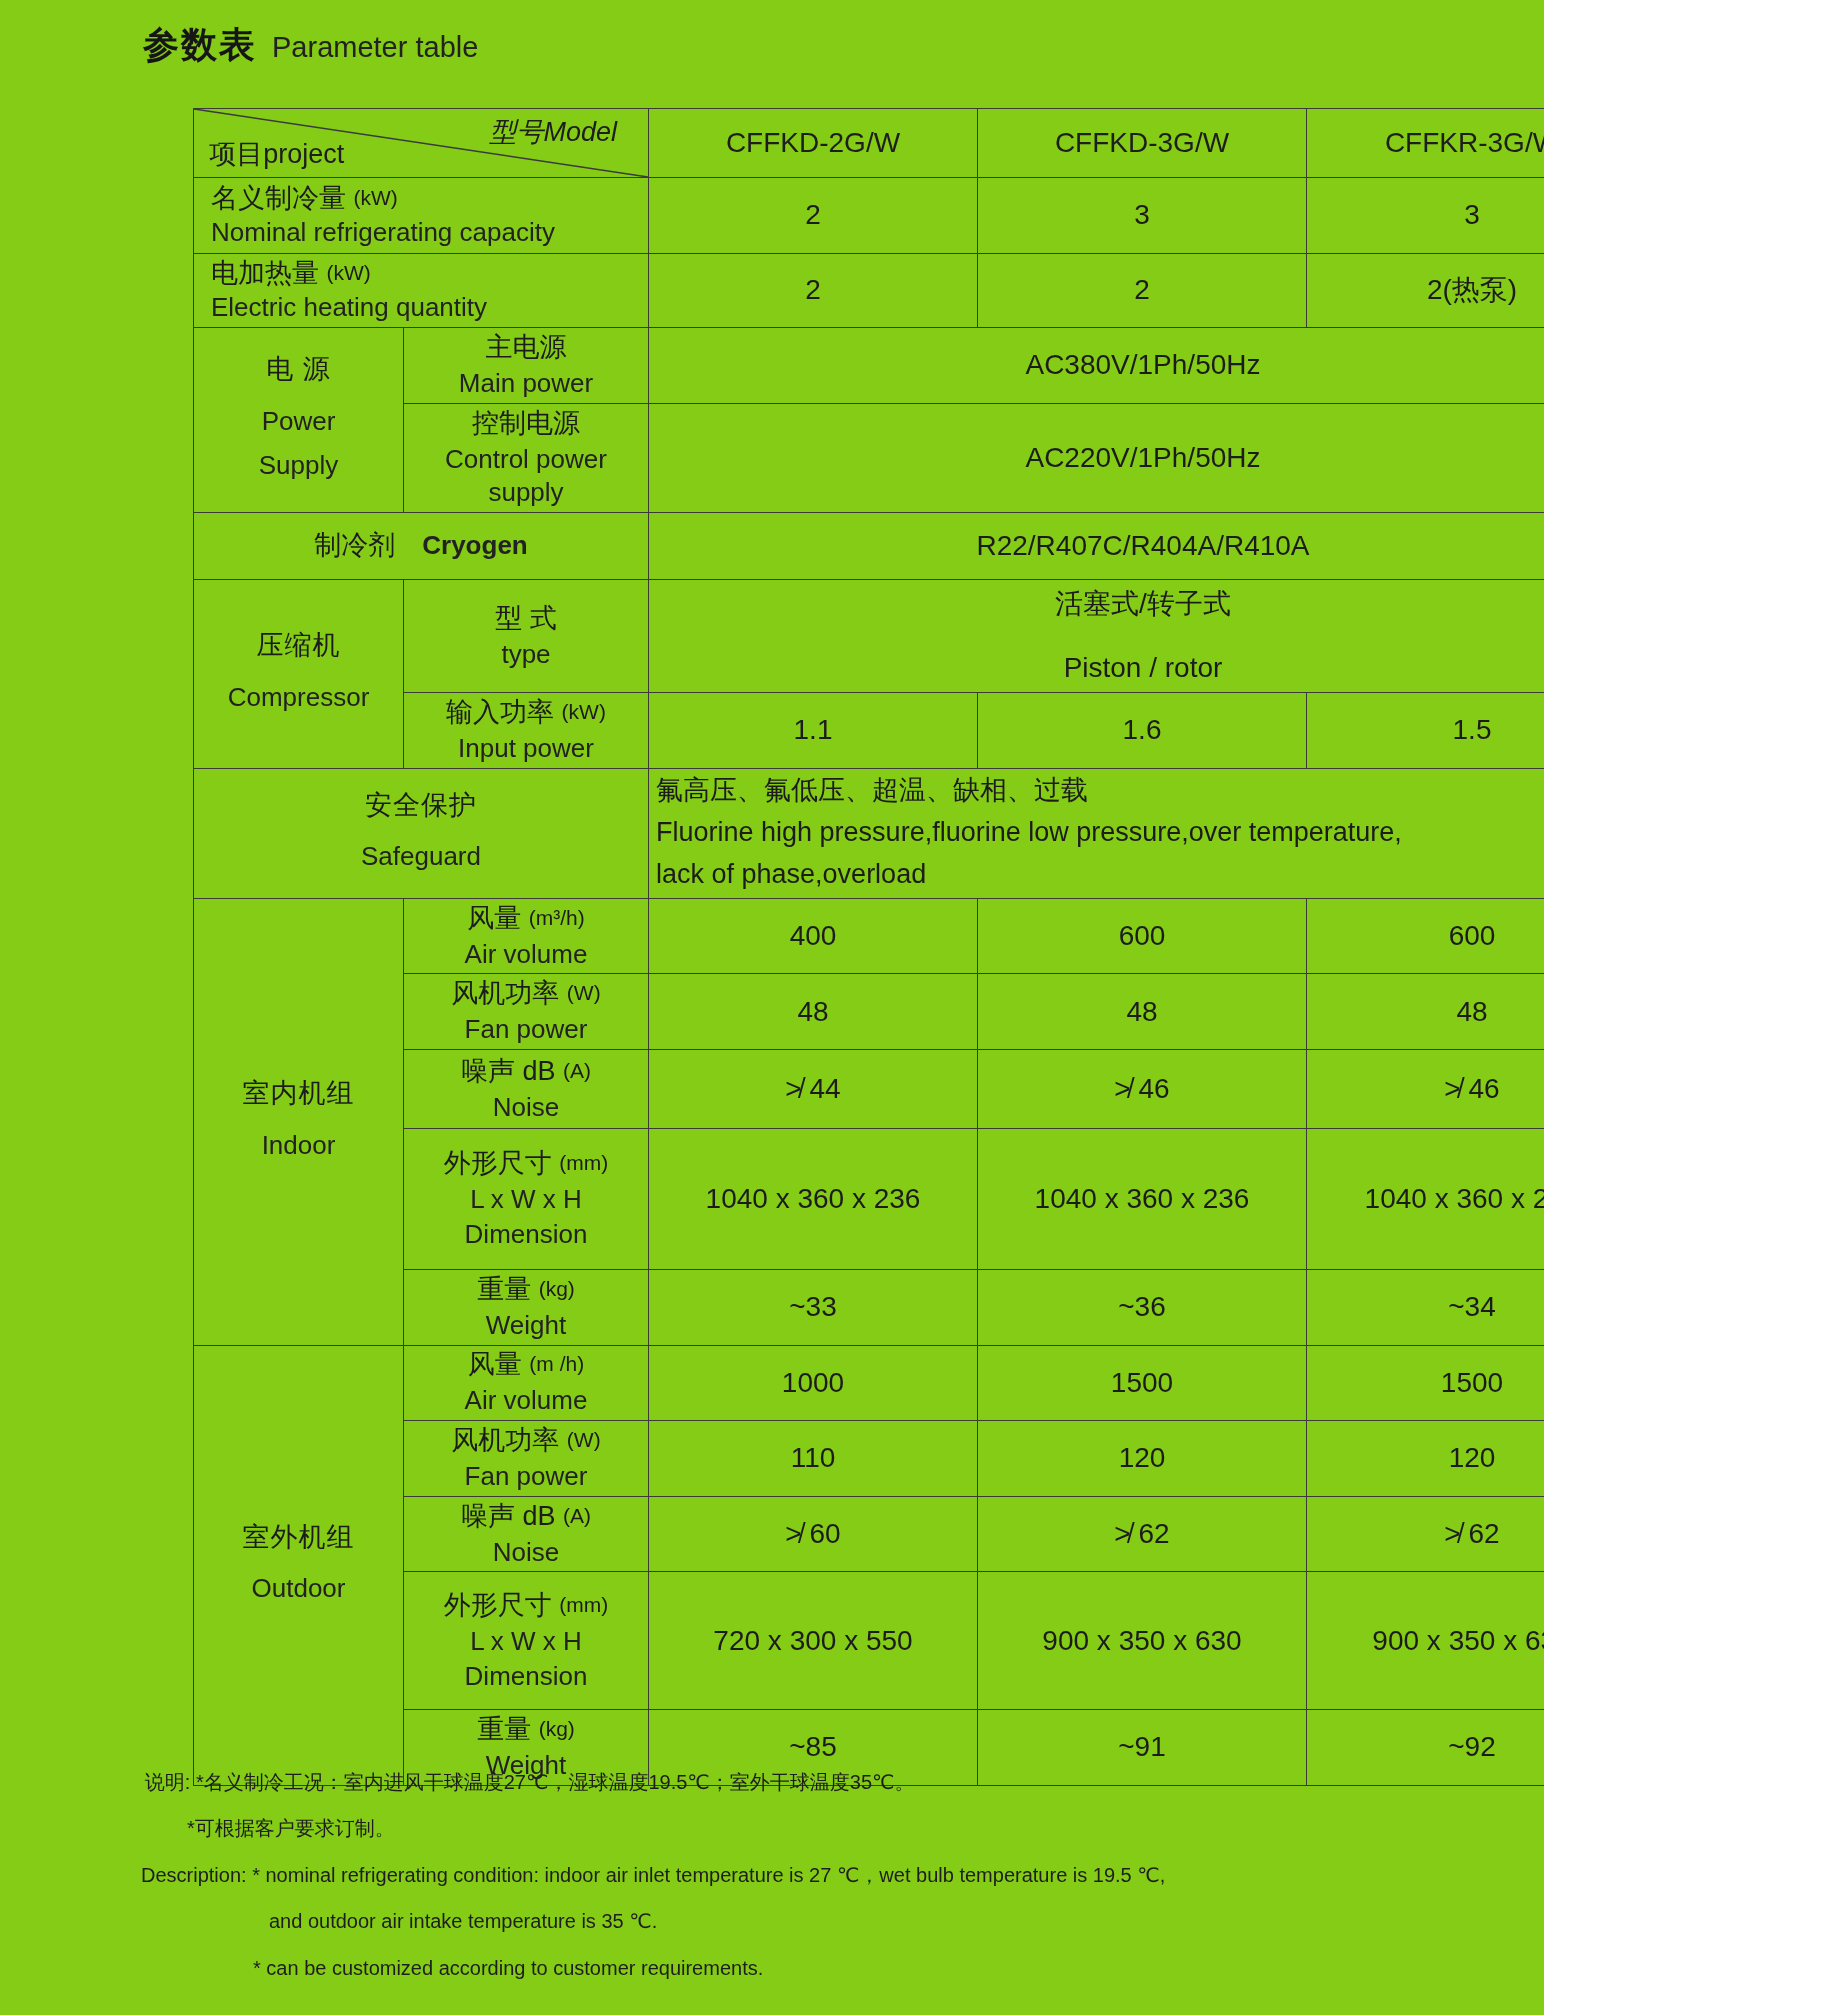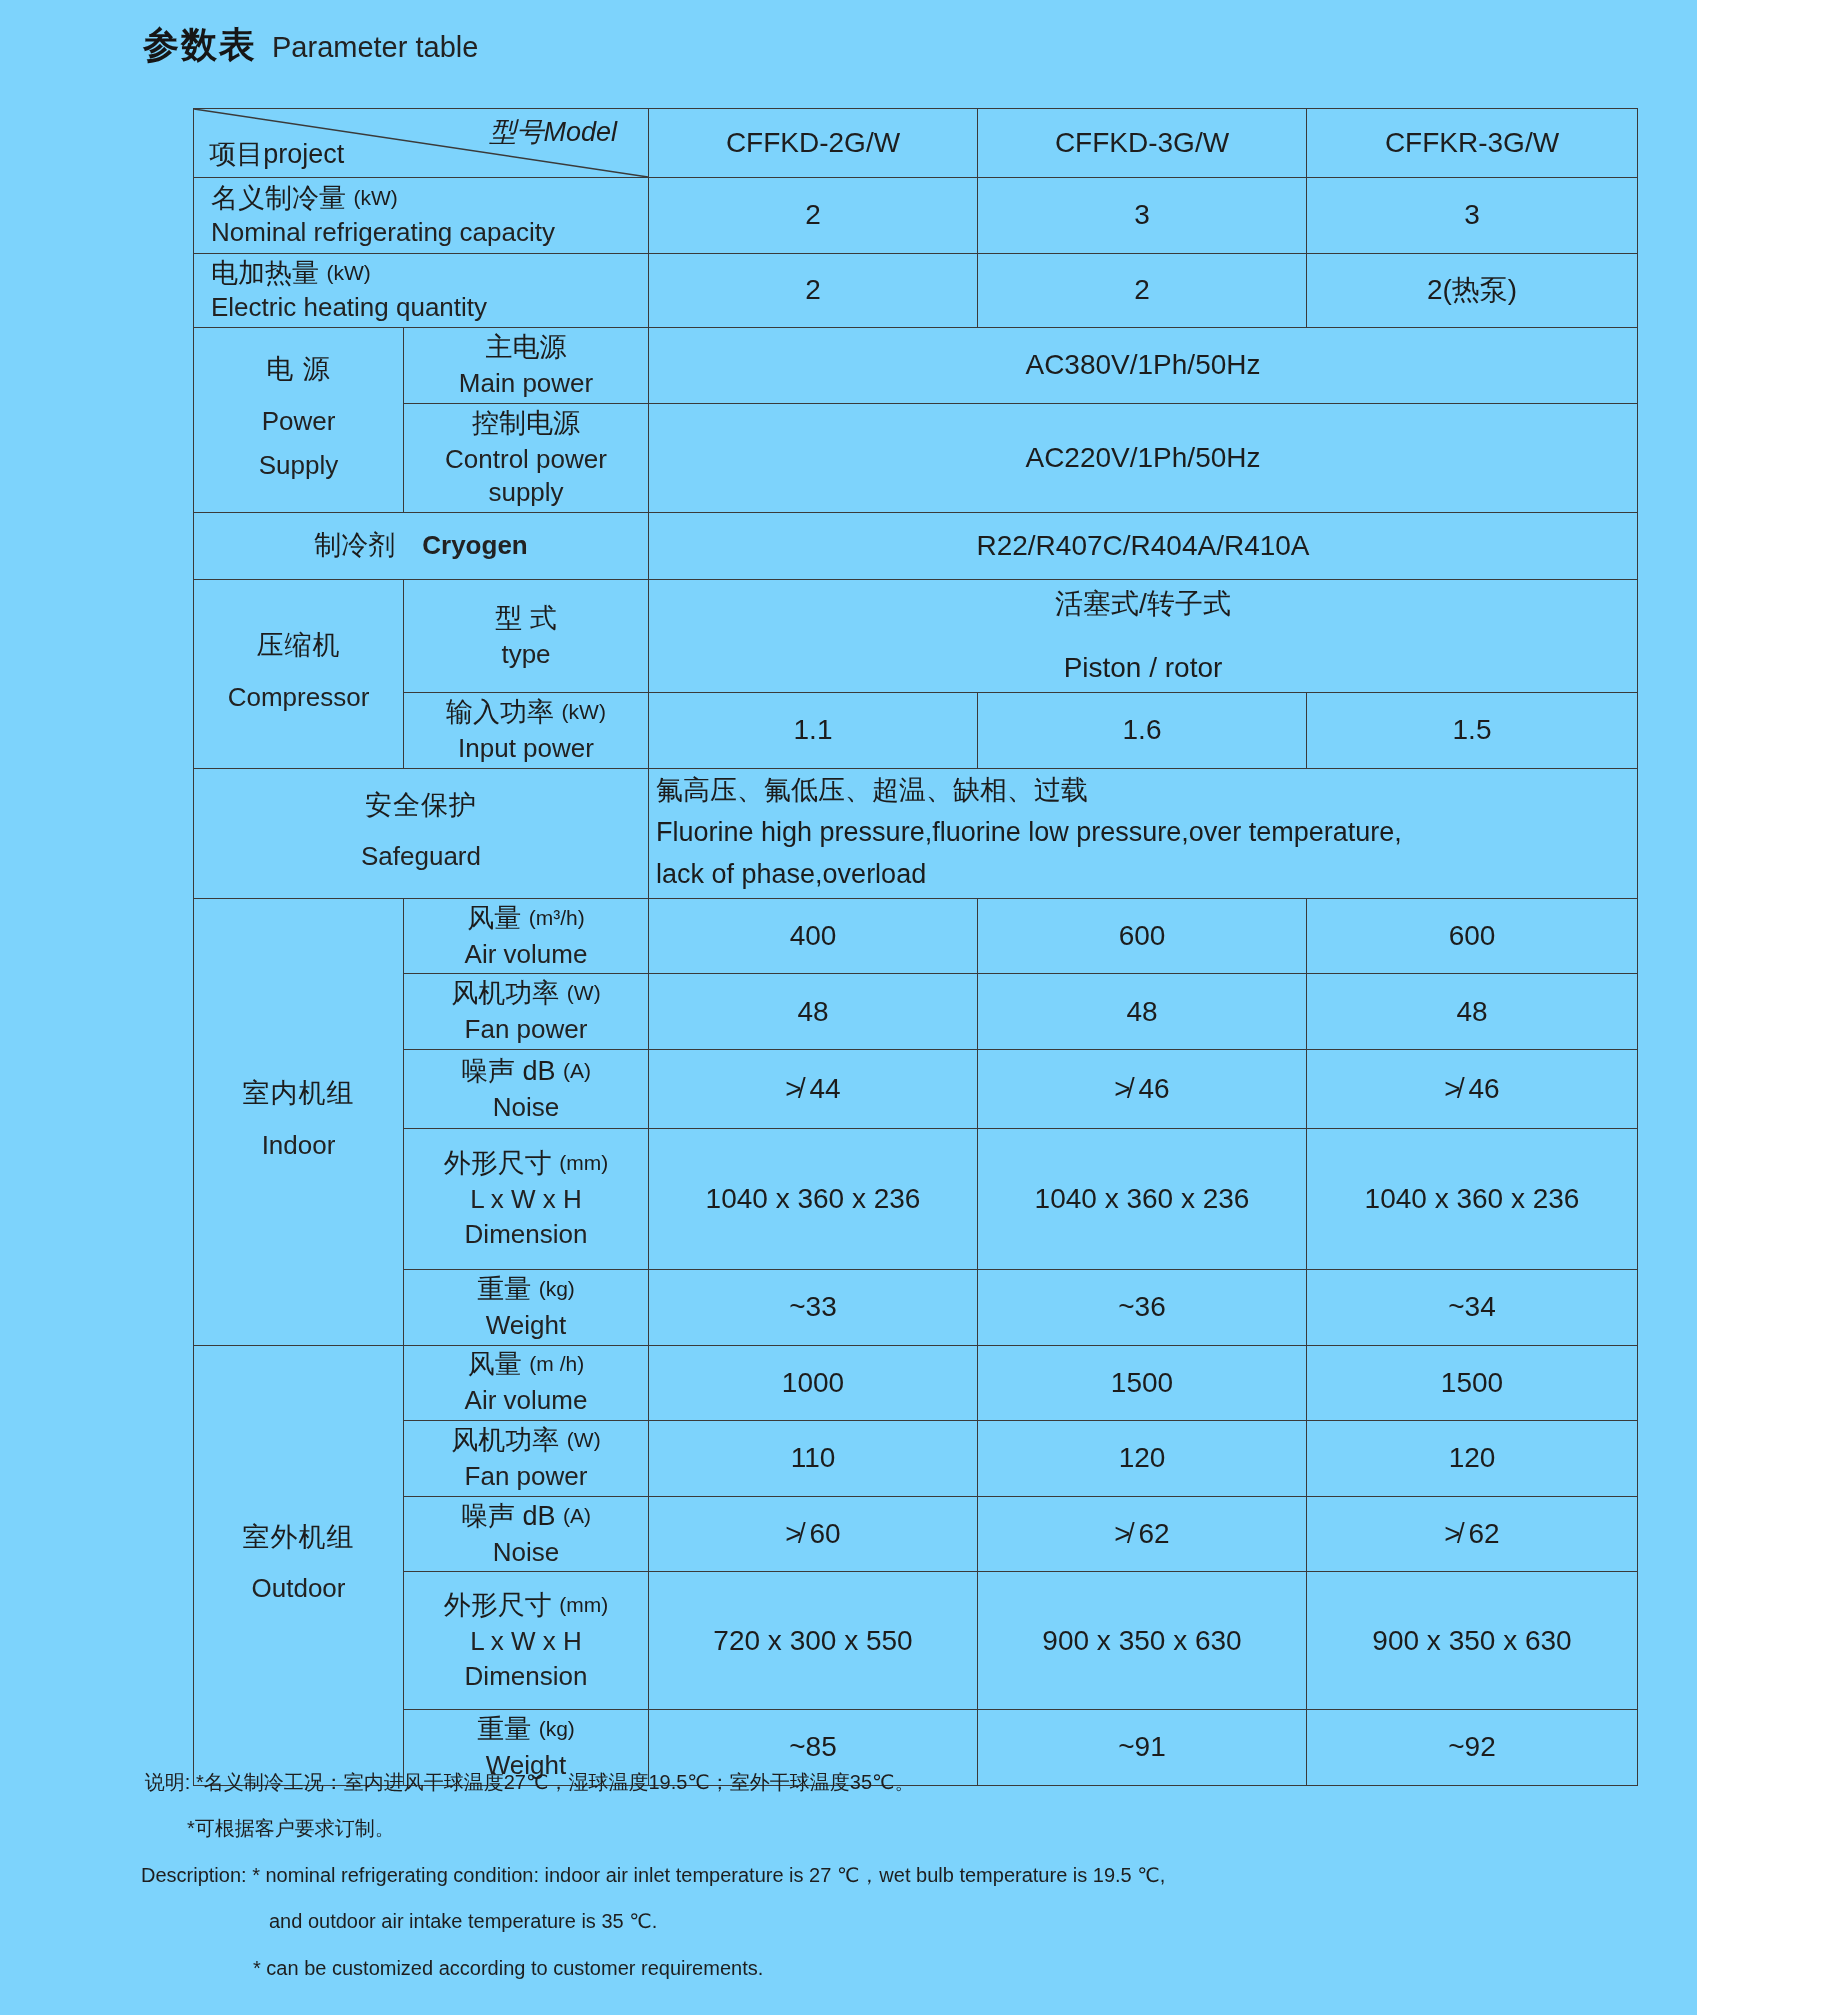--- a/index.html
+++ b/index.html
@@ -1,16 +1,16 @@
 <!DOCTYPE html>
 <html><head>
 <meta charset="utf-8">
 <style>
   html,body{margin:0;padding:0;background:#ffffff;}
-  .page{position:relative;width:1697px;height:2016px;background:#7dd3fc;overflow:hidden;
+  .page{position:relative;width:1544px;height:2016px;background:#84cc16;overflow:hidden;
         font-family:"Liberation Sans","DejaVu Sans",sans-serif;color:#1e1e1e;}
   .doc-title{position:absolute;left:143px;top:21px;display:flex;align-items:baseline;gap:15.3px;}
   .t-zh{font-size:36px;font-weight:700;color:#161616;letter-spacing:1.9px;}
   .t-en{font-size:29px;font-weight:400;color:#222;}
 
   table.param-table{position:absolute;left:193px;top:108px;width:1443px;
         border-collapse:collapse;table-layout:fixed;}
   .param-table td{border:1.9px solid #3a3a3a;text-align:center;vertical-align:middle;
         padding:1.9px 7.6px;overflow:hidden;}
   .model{font-size:28px;color:#1e1e1e;}

